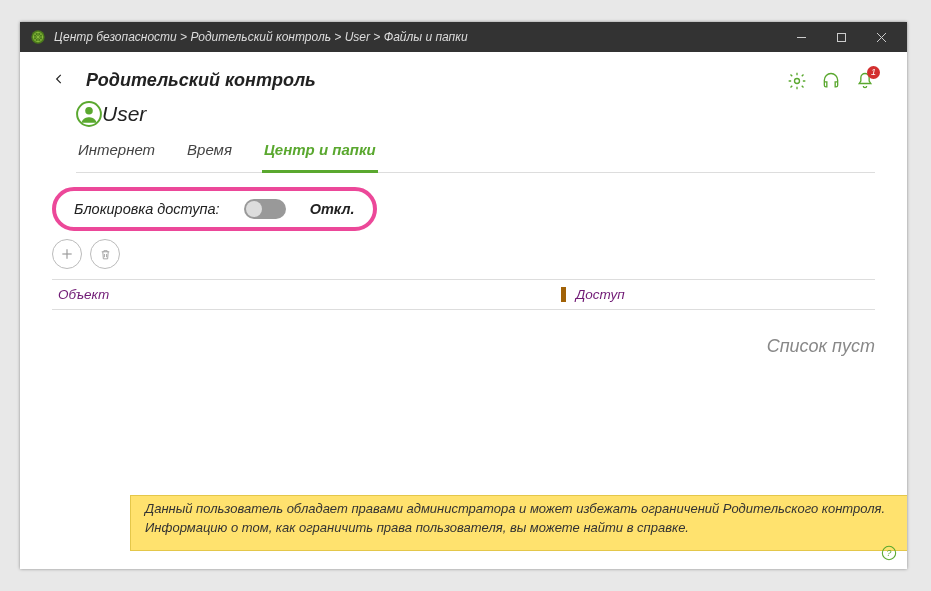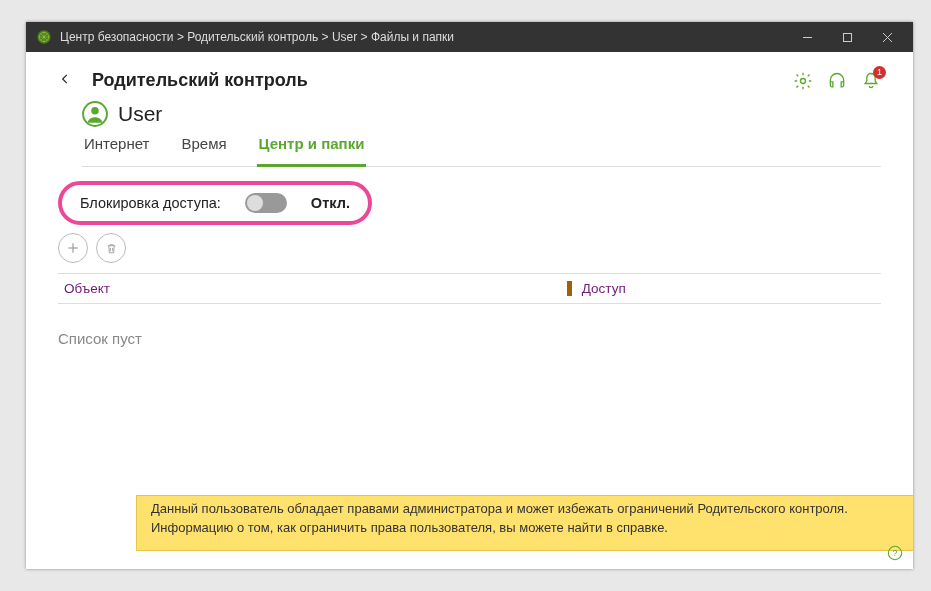--- a/index.html
+++ b/index.html
@@ -7,27 +7,28 @@
       font-family: "Segoe UI", Arial, sans-serif;
       background: #e8e8e8;
       width: 931px;
       height: 591px;
       overflow: hidden;
       position: relative;
     }
     .window {
       position: absolute;
       top: 22px;
-      left: 26px;
+      left: 20px;
       width: 887px;
       height: 547px;
       background: #fff;
       box-shadow: 0 0 3px rgba(0,0,0,0.4);
       display: flex;
       flex-direction: column;
+      font-style: italic;
     }
     .titlebar {
       height: 30px;
       background: #333333;
       display: flex;
       align-items: center;
       padding: 0 6px 0 10px;
       color: #ddd;
       font-size: 12px;
     }
@@ -81,22 +82,22 @@
       color: #fff;
       border-radius: 50%;
       width: 13px; height: 13px;
       font-size: 9px;
       display: flex; align-items: center; justify-content: center;
     }
 
     .user-row {
       display: flex;
       align-items: center;
-      gap: 10px;
-      margin: 10px 0 2px 24px;
+      gap: 0;
+      margin: 10px 0 8px 24px;
     }
     .user-avatar {
       width: 26px; height: 26px;
     }
     .user-name {
       font-size: 21px;
       color: #222;
     }
 
     .tabs {
@@ -179,23 +180,23 @@
       display: flex;
       border-top: 1px solid #ddd;
       border-bottom: 1px solid #ddd;
       padding: 7px 6px;
       font-size: 13.5px;
       color: #701a75;
     }
     .col-object { flex: 0 0 62%; }
     .col-access { flex: 1; border-left: 5px solid #a16207; padding-left: 10px; }
     .empty {
-      text-align: left;
+      text-align: right;
       padding: 26px 0;
-      font-size: 15px;
+      font-size: 18px;
       color: #888;
     }
 
     .warn-box {
       position: absolute;
       left: 110px;
       bottom: 18px;
       width: 808px;
       background: #ffe26e;
       border: 1px solid #e4c74a;

